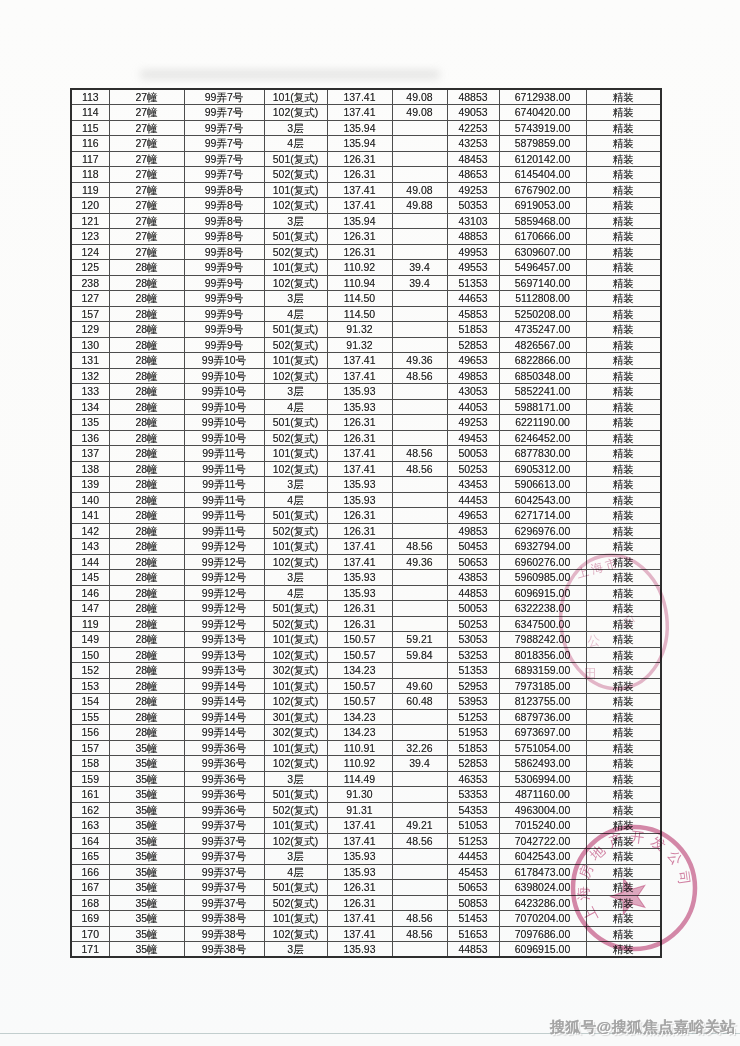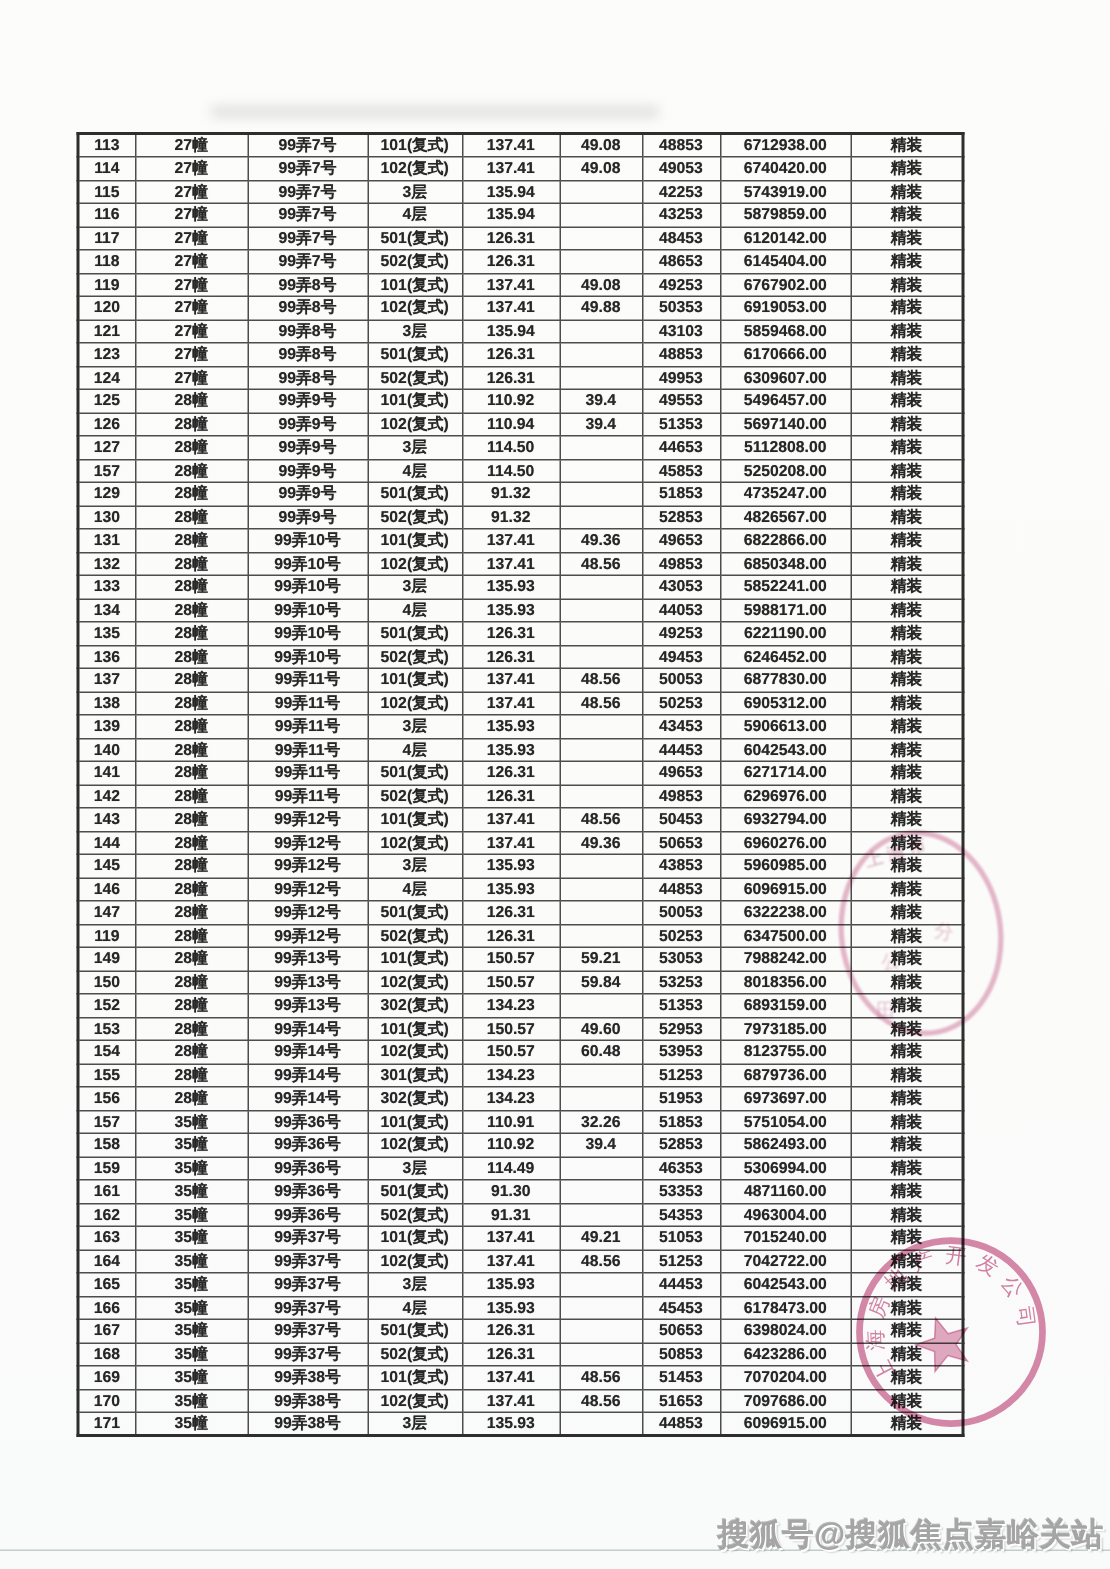--- a/index.html
+++ b/index.html
@@ -17,45 +17,44 @@
   .smudge-top{
     position:absolute;left:140px;top:70px;width:300px;height:9px;
     background:rgba(170,170,170,.28);filter:blur(4px);border-radius:4px;
   }
   
   .bottom-line{
     position:absolute;left:0;top:1033px;width:740px;height:1px;
     background:rgba(150,170,170,.55);
   }
   table.sheet{
-    position:absolute;left:51px;top:88px;
+    position:absolute;left:70px;top:88px;
     width:590px;height:870px;
     border-collapse:collapse;table-layout:fixed;
     background:transparent;
-    font-weight:bold;
   }
   table.sheet td{
     border:1px solid #4d4d4d;
     padding:0 1px;
     font-size:10.5px;line-height:1;
     color:#262626;
     text-align:center;vertical-align:middle;
     white-space:nowrap;overflow:hidden;
     text-shadow:0 0 .5px rgba(40,40,40,.55);
   }
   table.sheet{border:2px solid #2e2e2e;}
   table.sheet tr{height:14.745px;}
   
   .stamp{position:absolute;mix-blend-mode:multiply;pointer-events:none;}
   .stamp-oval{left:536px;top:542px;filter:blur(.7px);}
   .stamp-round{left:559px;top:813px;filter:blur(.45px);}
   
   .watermark{
     position:absolute;right:4px;bottom:9px;
-    font-size:21px;font-weight:bold;letter-spacing:.5px;
+    font-size:15px;font-weight:bold;letter-spacing:.5px;
     color:#a5a5a5;
     text-shadow:1px 1px 0 #ffffff,2px 2px 1px rgba(0,0,0,.14),-0.5px -0.5px 0 rgba(120,120,120,.5);
   }
 </style>
 </head>
 <body>
 
 <div class="page">
 
   <div class="smudge-top"></div>
@@ -199,21 +198,21 @@
           <td>28幢</td>
           <td>99弄9号</td>
           <td>101(复式)</td>
           <td>110.92</td>
           <td>39.4</td>
           <td>49553</td>
           <td>5496457.00</td>
           <td>精装</td>
         </tr>
         <tr>
-          <td>126</td>
+          <td>238</td>
           <td>28幢</td>
           <td>99弄9号</td>
           <td>102(复式)</td>
           <td>110.94</td>
           <td>39.4</td>
           <td>51353</td>
           <td>5697140.00</td>
           <td>精装</td>
         </tr>
         <tr>

